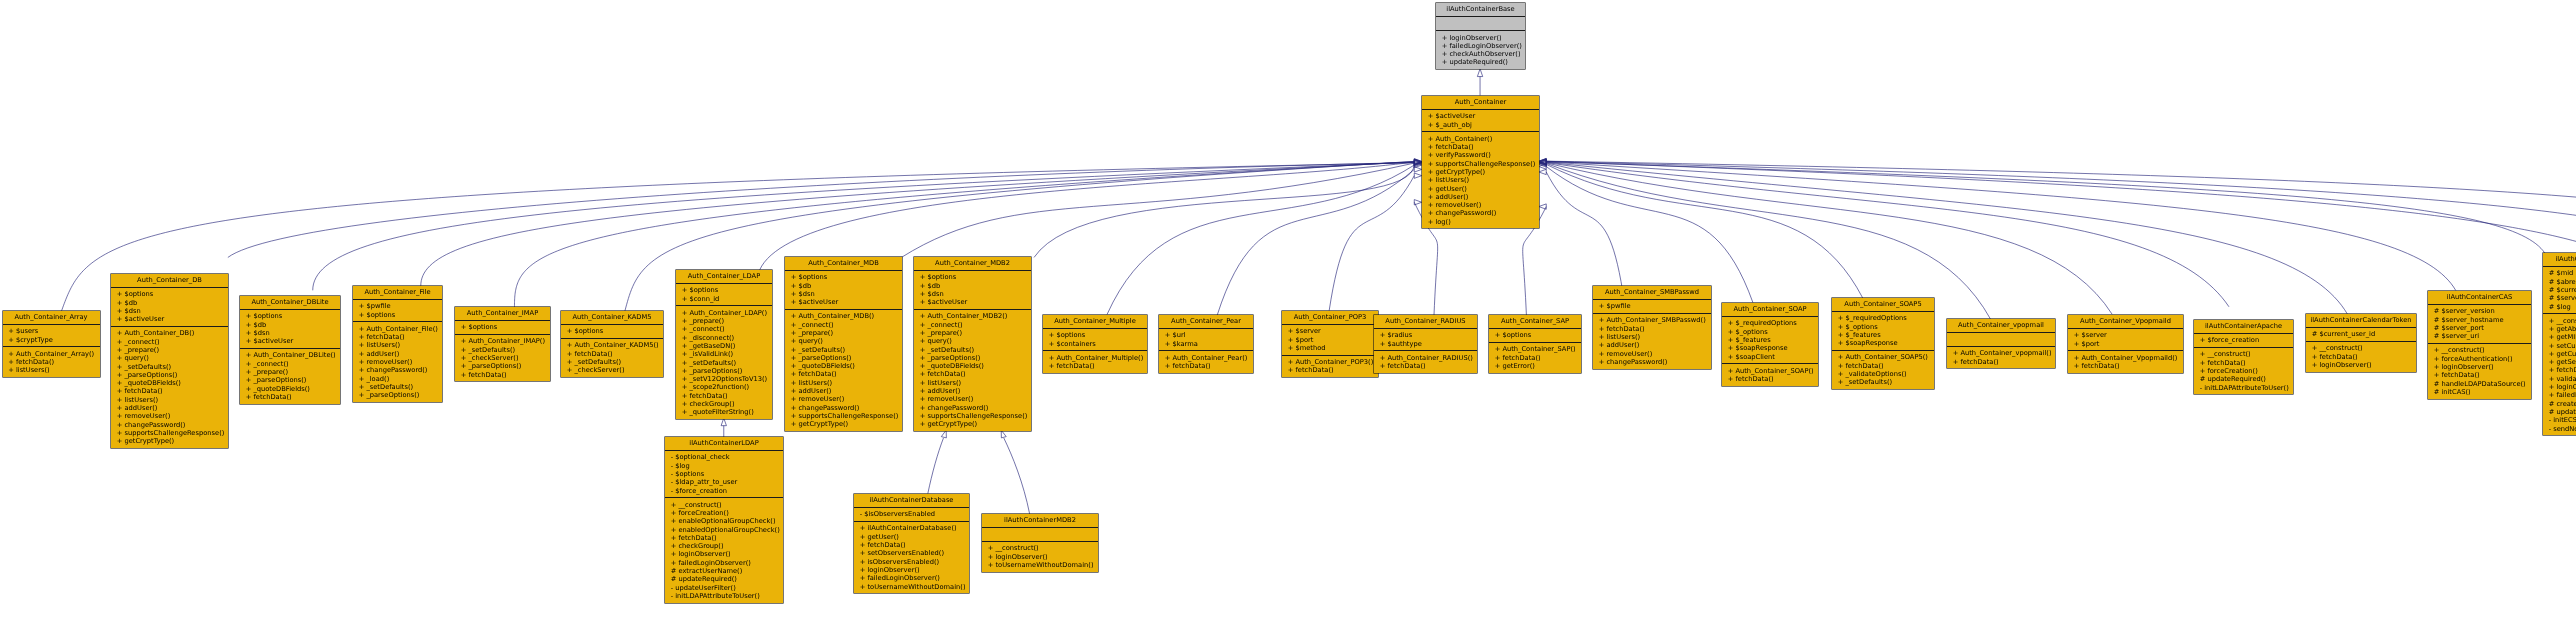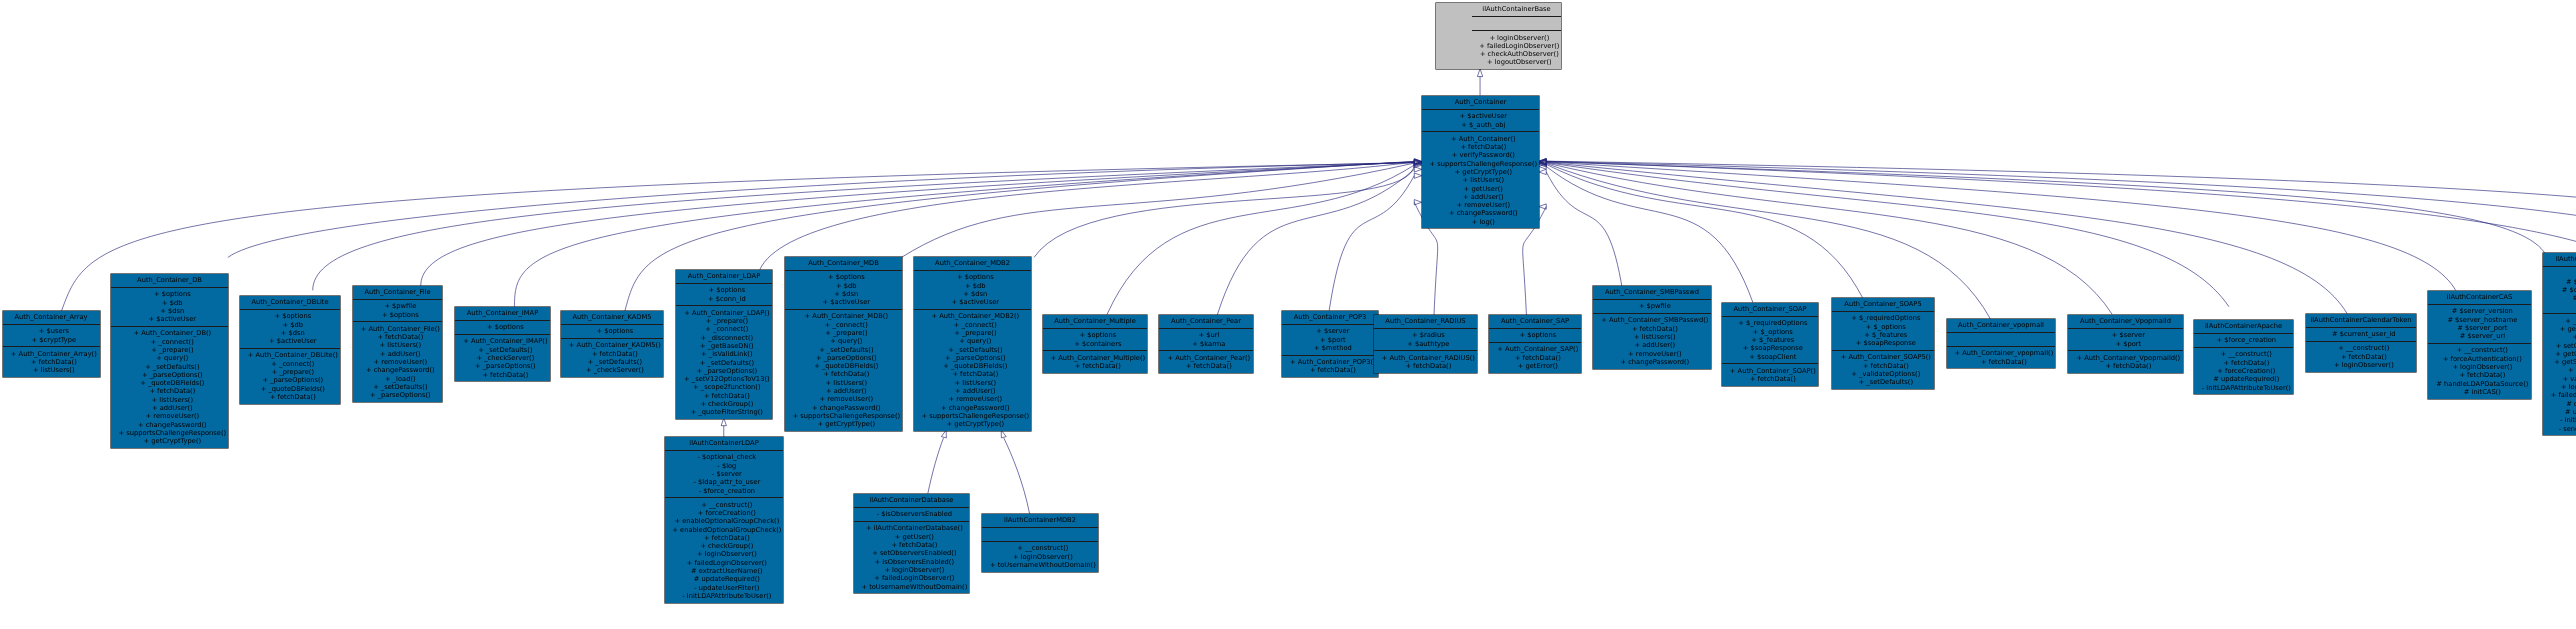--- a/index.html
+++ b/index.html
@@ -1,23 +1,23 @@
 <!DOCTYPE html>
 <html style="font-size:8.2px"><head>
 <meta charset="utf-8">
 <style>
 html,body{margin:0;padding:0;background:#fff;}
 #page{position:relative;width:2926px;height:629px;background:#fff;overflow:hidden;
   font-family:"DejaVu Sans",sans-serif;font-size:6.7px;color:#000;-webkit-font-smoothing:antialiased;}
 svg.edges{position:absolute;left:0;top:0;width:2926px;height:629px;overflow:visible;}
-.cls{position:absolute;background:#0369a1;z-index:2;
+.cls{position:absolute;background:#eab308;z-index:2;
   box-shadow:0 0 0 0.6px #1b1b1b;}
-.cls.fil{background:#c0c0c0;padding-left:36px;}
+.cls.fil{background:#c0c0c0;}
 .t{text-align:center;height:13px;line-height:13px;border-bottom:0.6px solid #1b1b1b;white-space:nowrap;overflow:hidden;}
-.sec{padding:2.4px 0;text-align:center;}
+.sec{padding:2.4px 0;}
 .sec.a{border-bottom:0.6px solid #1b1b1b;}
 .r{height:8.3px;line-height:8.3px;padding-left:5.7px;white-space:nowrap;overflow:hidden;}
 .r.ee{height:8.3px;}
 </style>
 </head>
 <body>
 
 <div id="page">
 <svg class="edges" viewBox="0 0 5680 1221">
 <path d="M 119.4,603.6 C 177.4,445.4 192.3,365.8 2745.4,316.0" fill="none" stroke="#26267a" stroke-width="1.25"></path>
@@ -83,21 +83,21 @@
 </svg>
 <div class="cls fil" style="left:1436px;top:3.1px;width:89px">
 <div class="t">ilAuthContainerBase</div>
 <div class="sec a">
 <div class="r ee"></div>
 </div>
 <div class="sec m">
 <div class="r">+ loginObserver()</div>
 <div class="r">+ failedLoginObserver()</div>
 <div class="r">+ checkAuthObserver()</div>
-<div class="r">+ logoutObserver()</div>
+<div class="r">+ updateRequired()</div>
 </div>
 </div>
 <div class="cls" style="left:1422px;top:96px;width:117px">
 <div class="t">Auth_Container</div>
 <div class="sec a">
 <div class="r">+ $activeUser</div>
 <div class="r">+ $_auth_obj</div>
 </div>
 <div class="sec m">
 <div class="r">+ Auth_Container()</div>
@@ -468,21 +468,21 @@
 <div class="r">- initECSServices()</div>
 <div class="r">- sendNotification()</div>
 </div>
 </div>
 
 <div class="cls" style="left:665px;top:437px;width:118px">
 <div class="t">ilAuthContainerLDAP</div>
 <div class="sec a">
 <div class="r">- $optional_check</div>
 <div class="r">- $log</div>
-<div class="r">- $server</div>
+<div class="r">- $options</div>
 <div class="r">- $ldap_attr_to_user</div>
 <div class="r">- $force_creation</div>
 </div>
 <div class="sec m">
 <div class="r">+ __construct()</div>
 <div class="r">+ forceCreation()</div>
 <div class="r">+ enableOptionalGroupCheck()</div>
 <div class="r">+ enabledOptionalGroupCheck()</div>
 <div class="r">+ fetchData()</div>
 <div class="r">+ checkGroup()</div>

